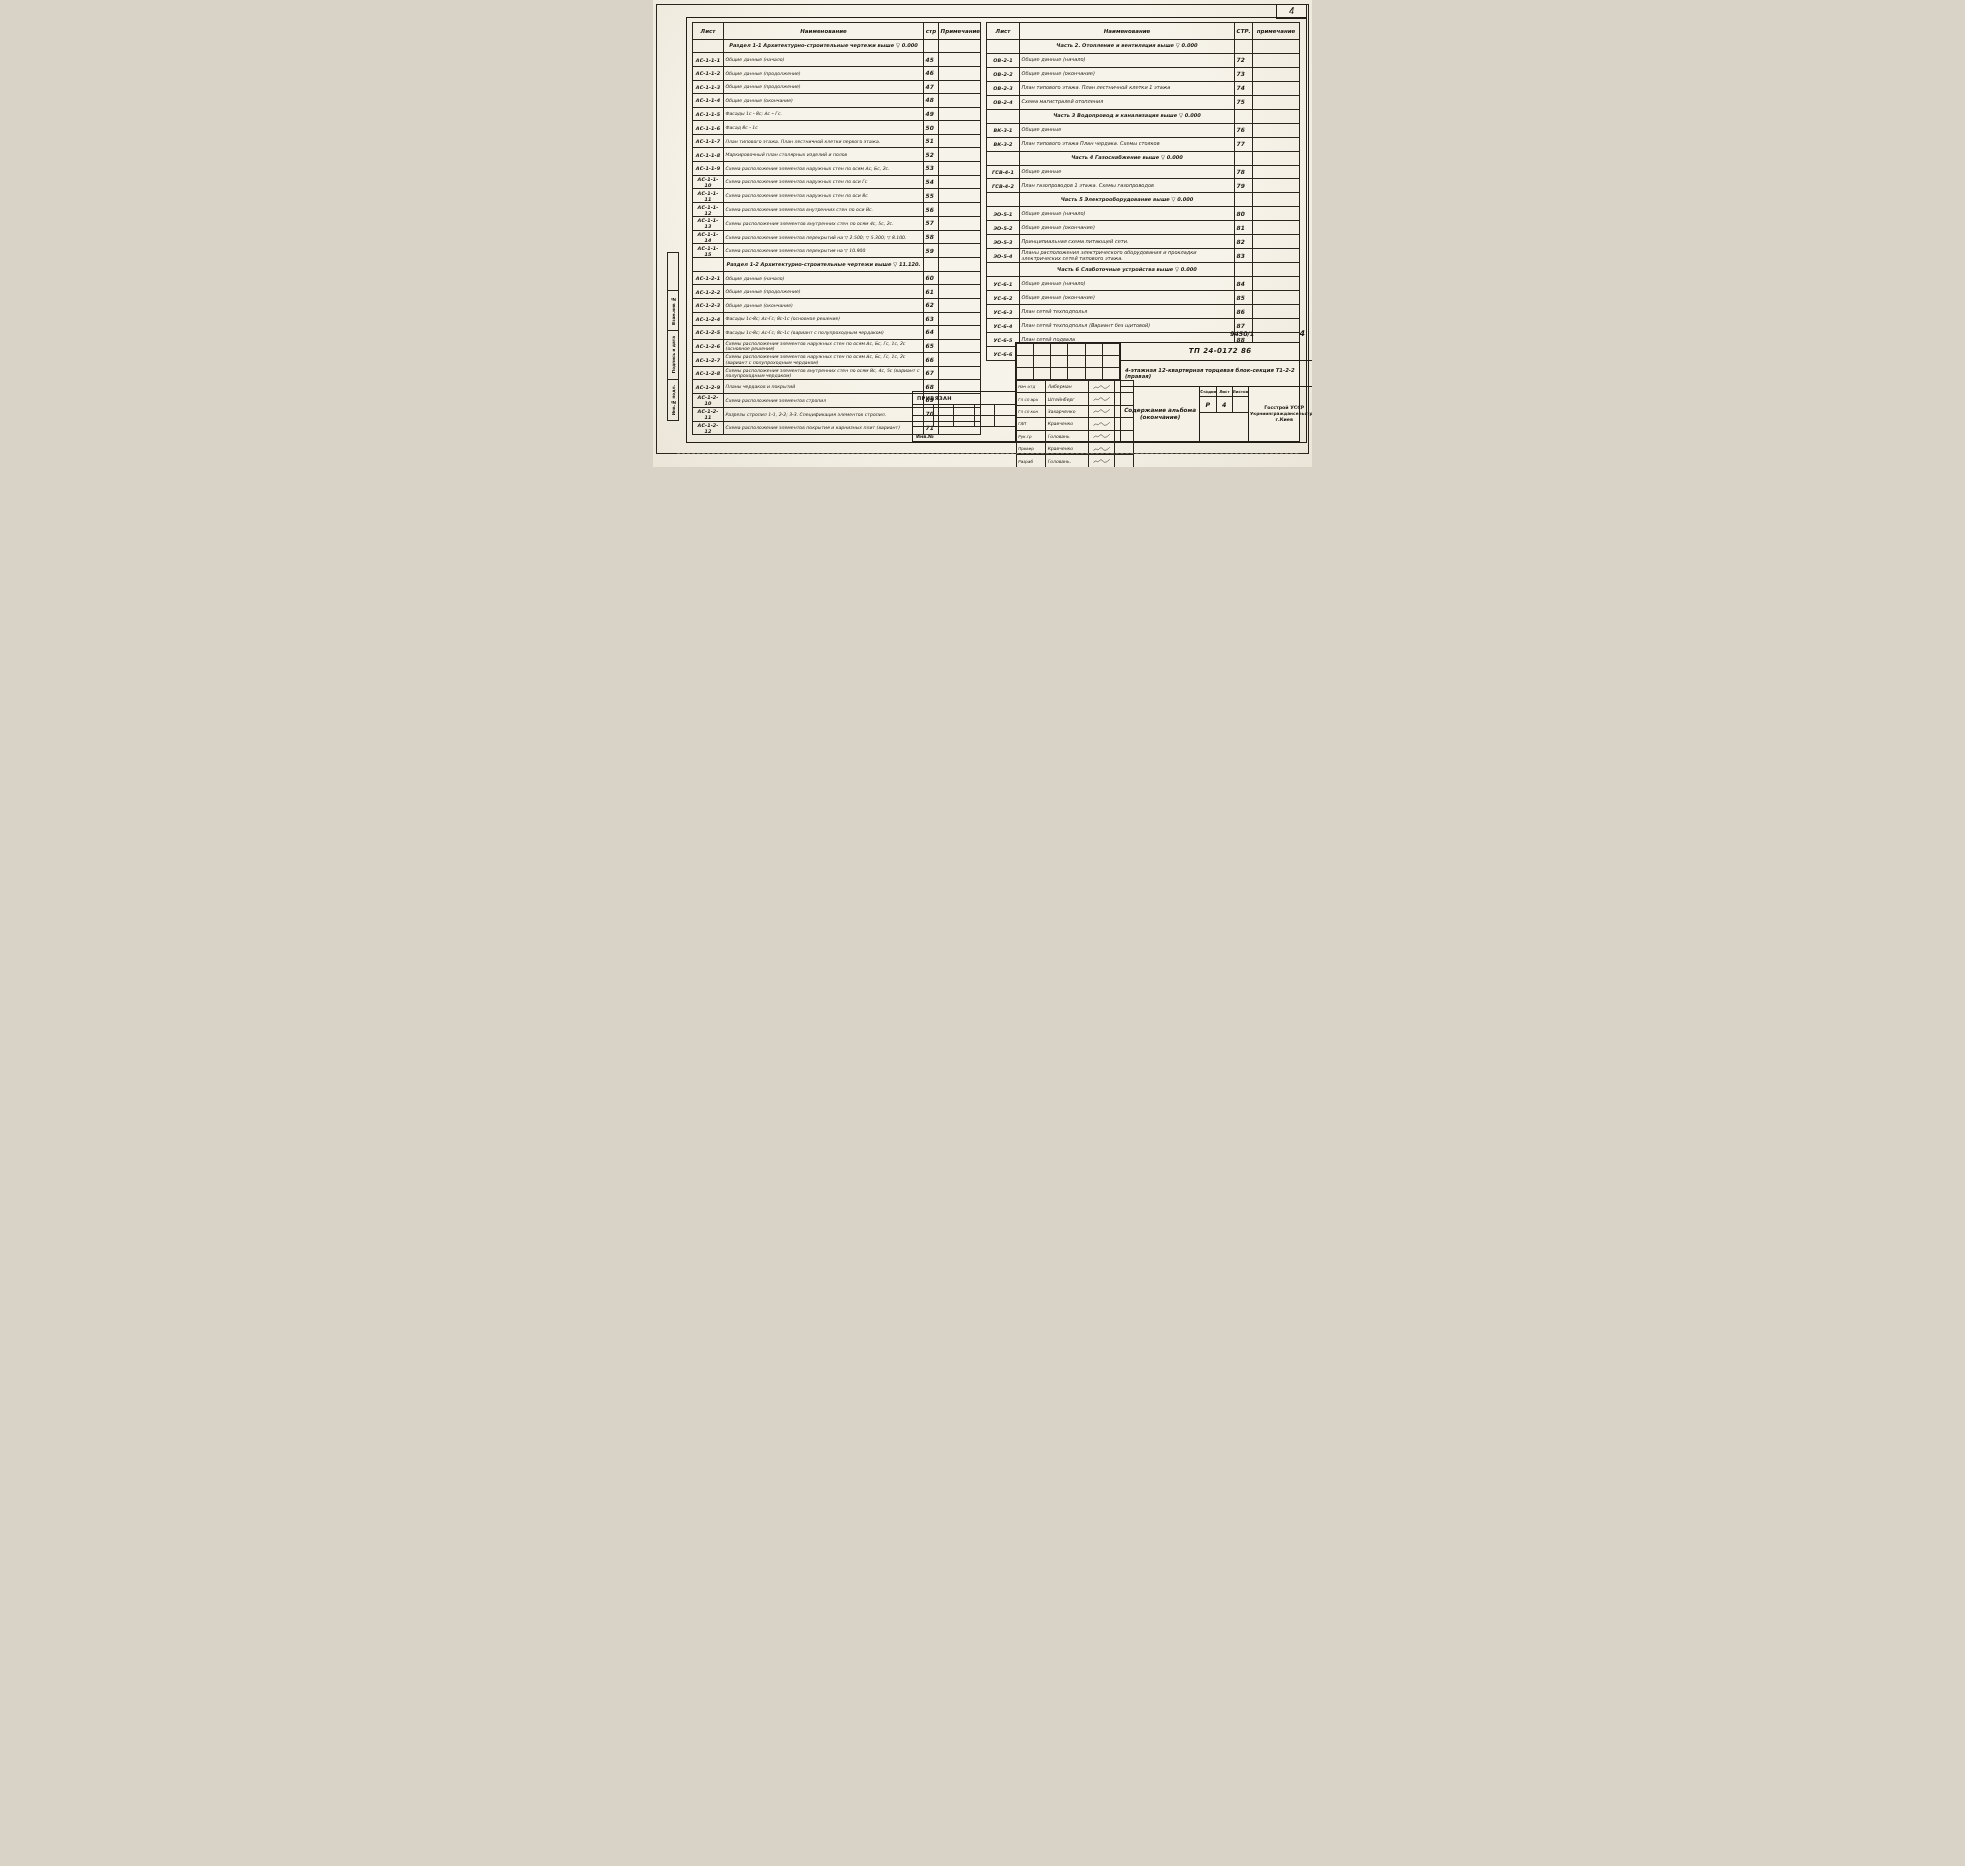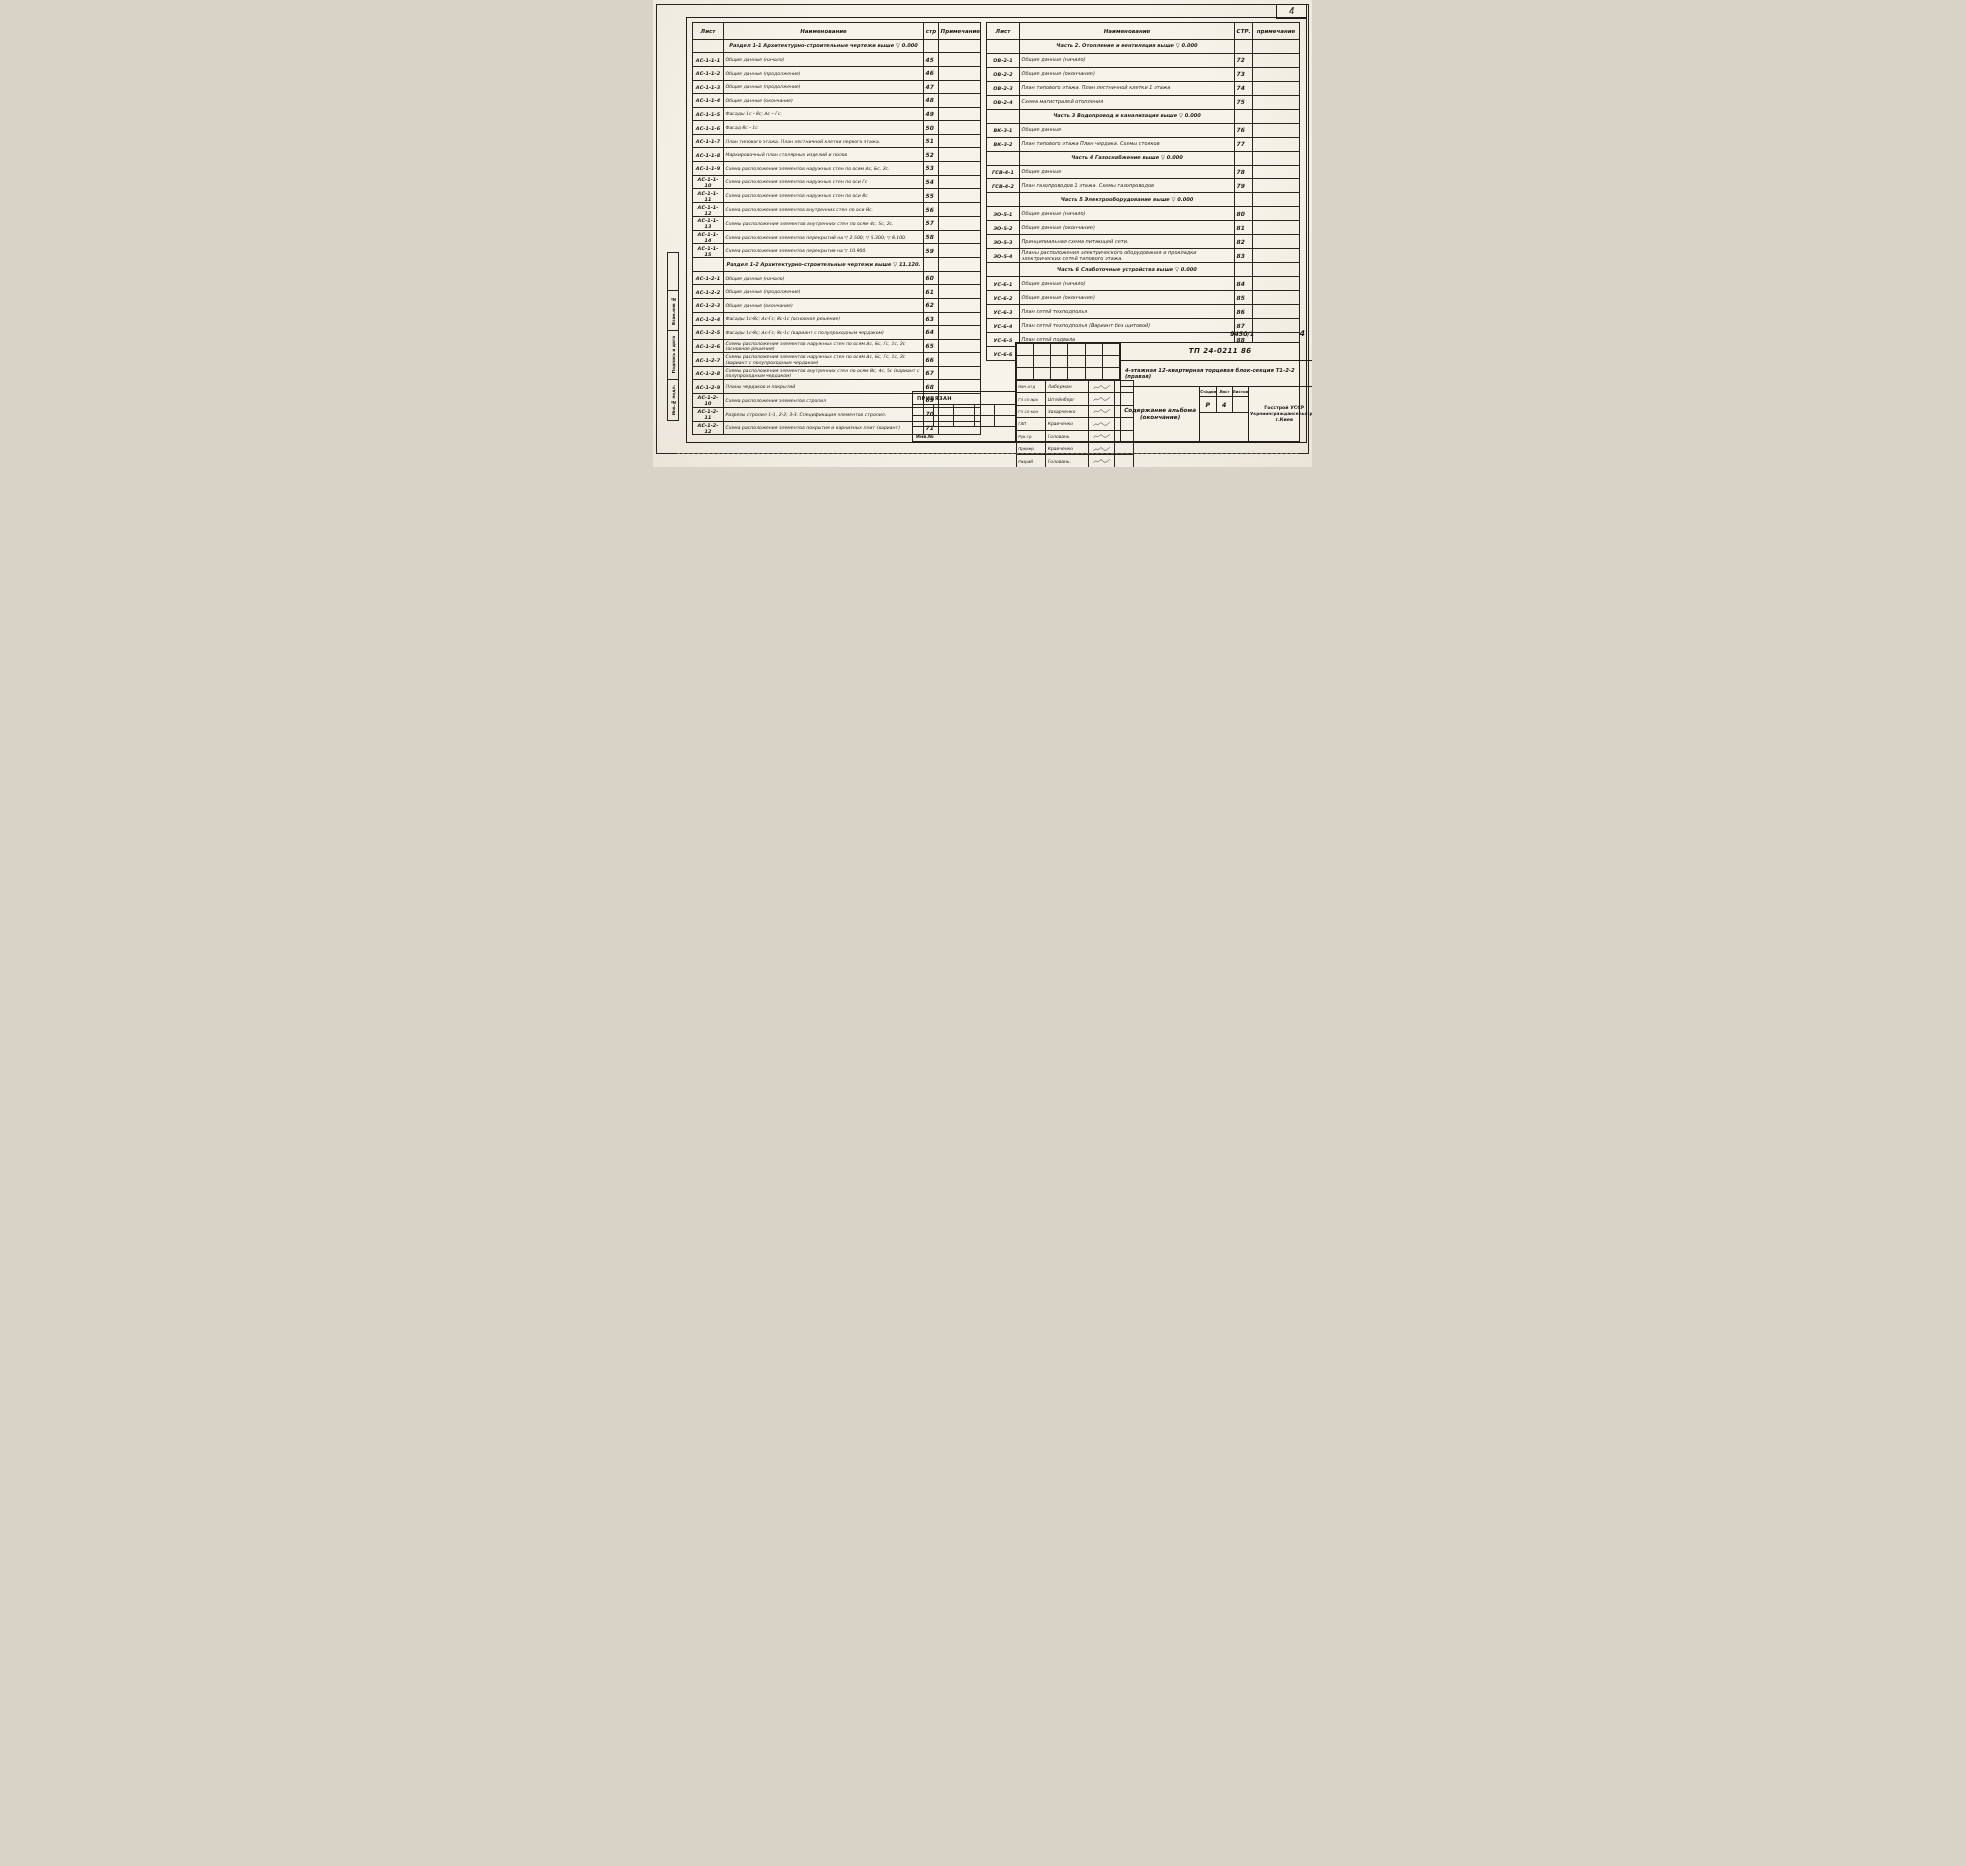--- a/index.html
+++ b/index.html
@@ -646,21 +646,21 @@
                   <path d="M2 11 C7 2 11 14 16 7 C19 3 23 4 26 9 C29 13 35 11 42 4" fill="none" stroke="#26231d" stroke-width="1.4" stroke-linecap="round"></path>
                 </svg>
               </td>
               <td class="s-date"></td>
             </tr>
           </tbody>
       </table>
     </div>
 
     <div class="stamp-right">
-      <div class="code-row">ТП 24-0211 86</div>
+      <div class="code-row">ТП 24-0172 86</div>
       <div class="title-row">4-этажная 12-квартирная торцевая блок-секция Т1-2-2 (правая)</div>
       <div class="bottom-row">
         <div class="sheet-title">Содержание альбома (окончание)</div>
         <div class="stage-grid">
           <div class="sg-head">
             <div class="sg-c">Стадия</div>
             <div class="sg-c">Лист</div>
             <div class="sg-c">Листов</div>
           </div>
           <div class="sg-vals">

